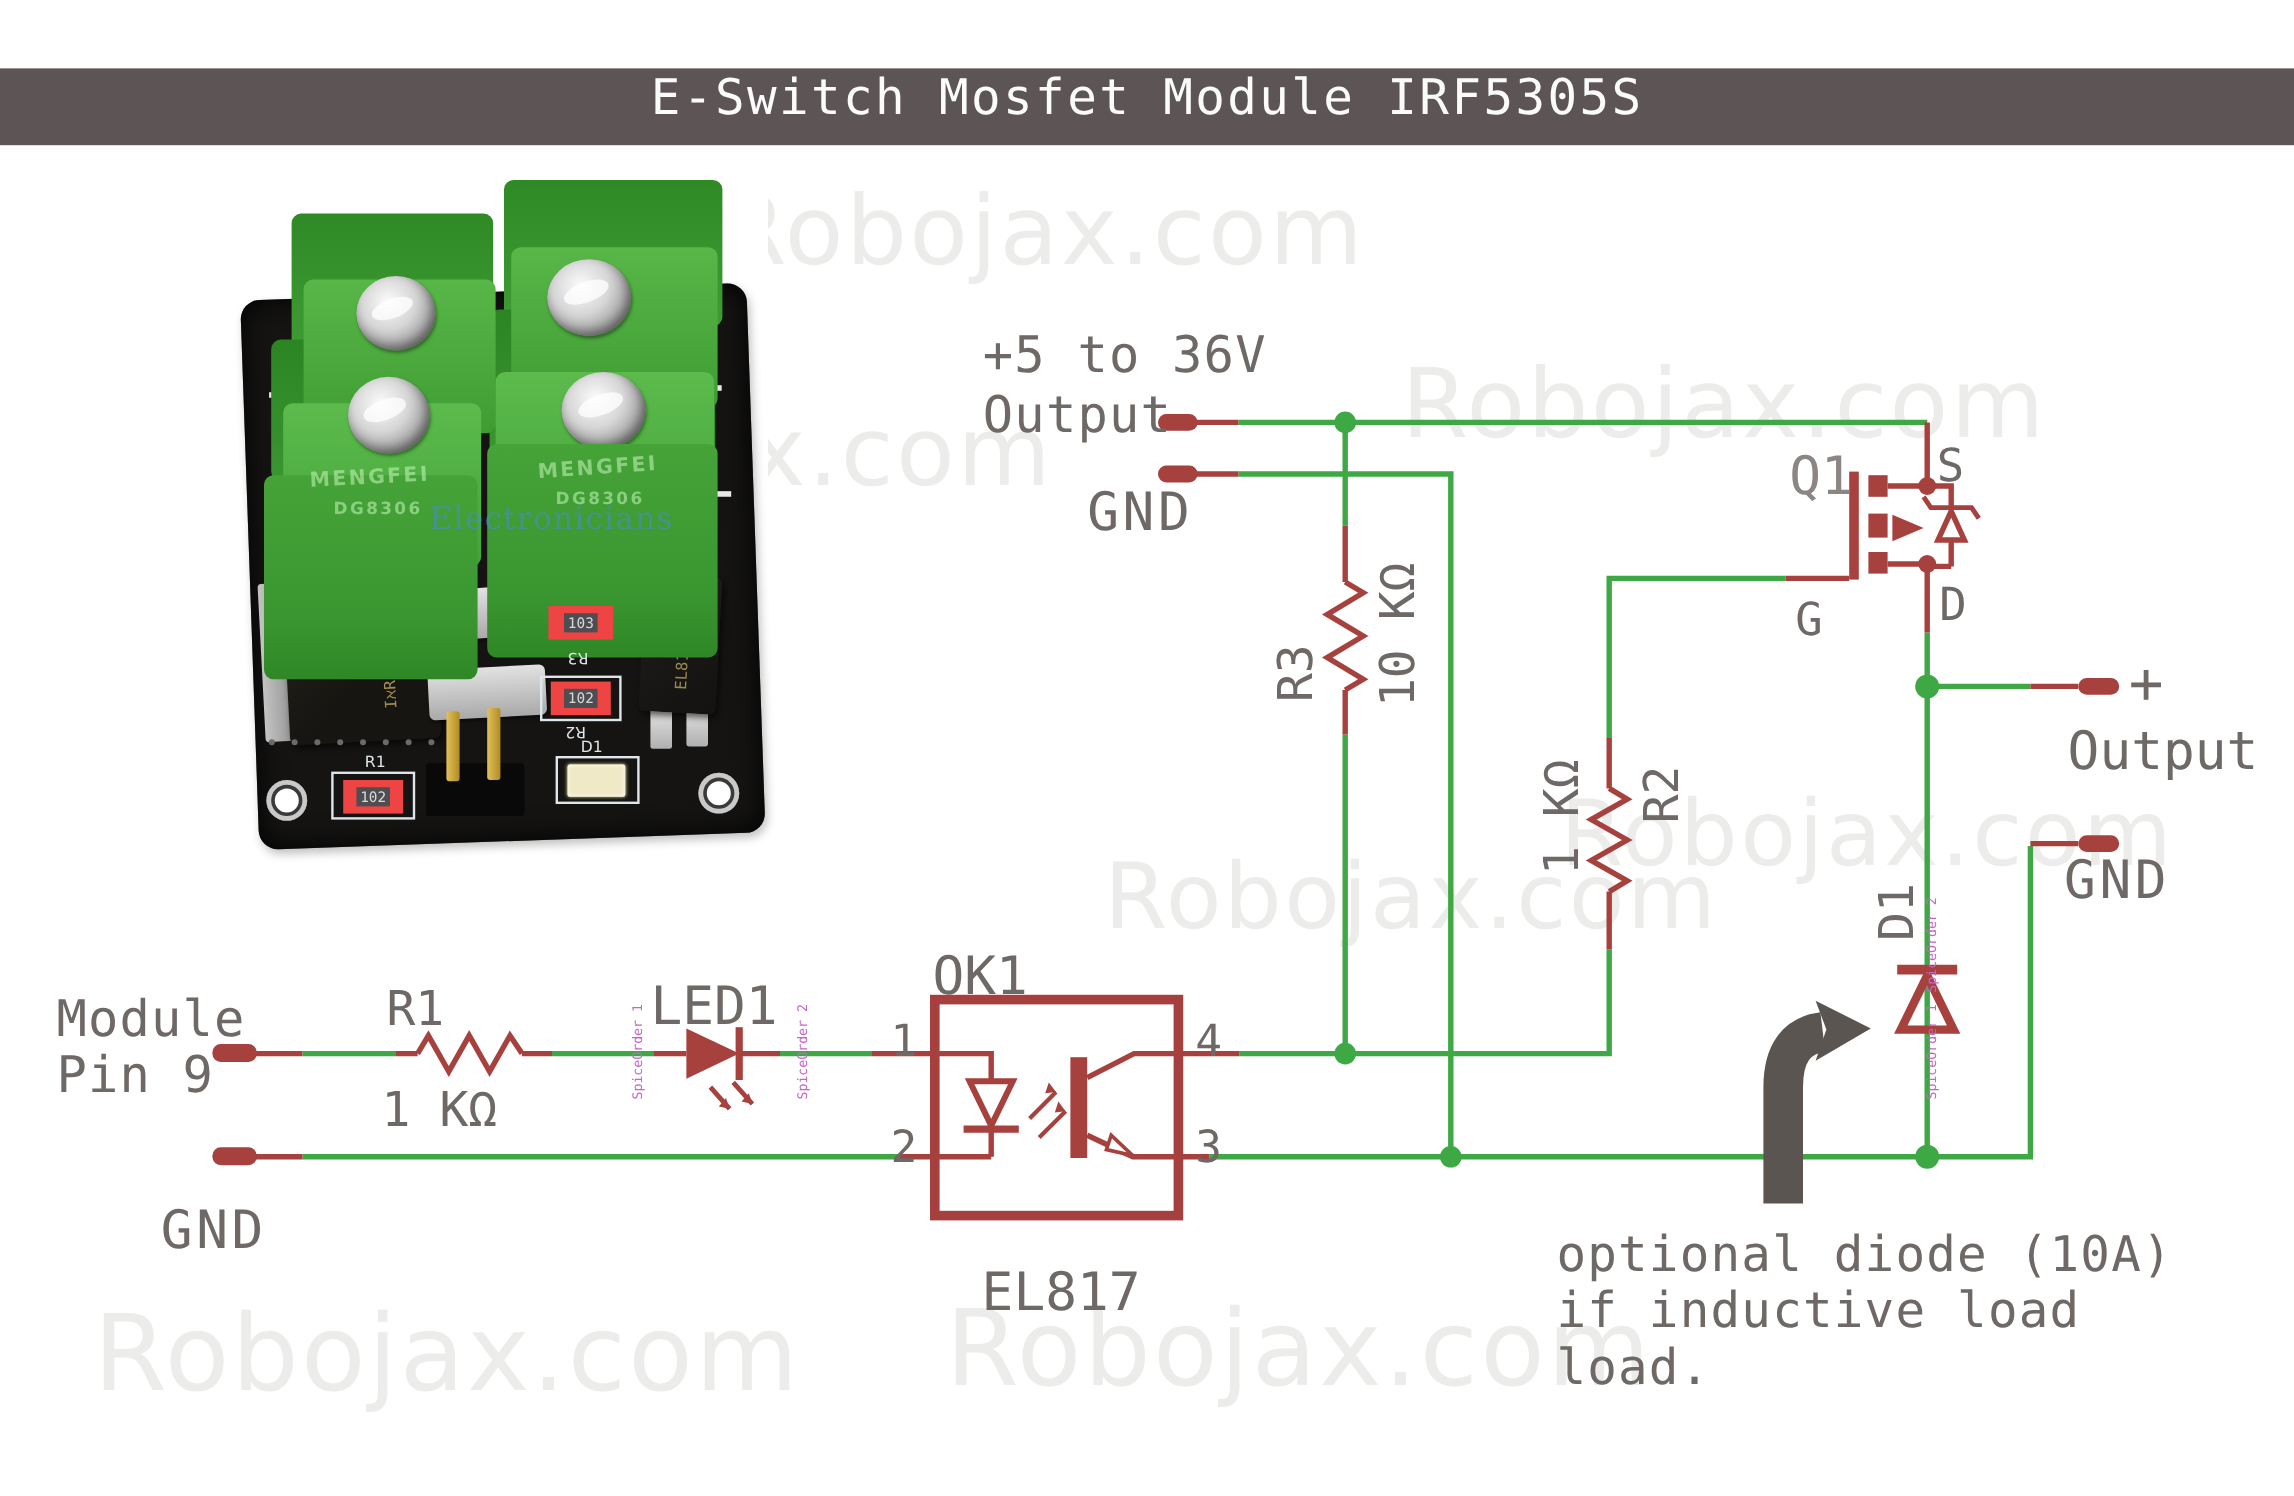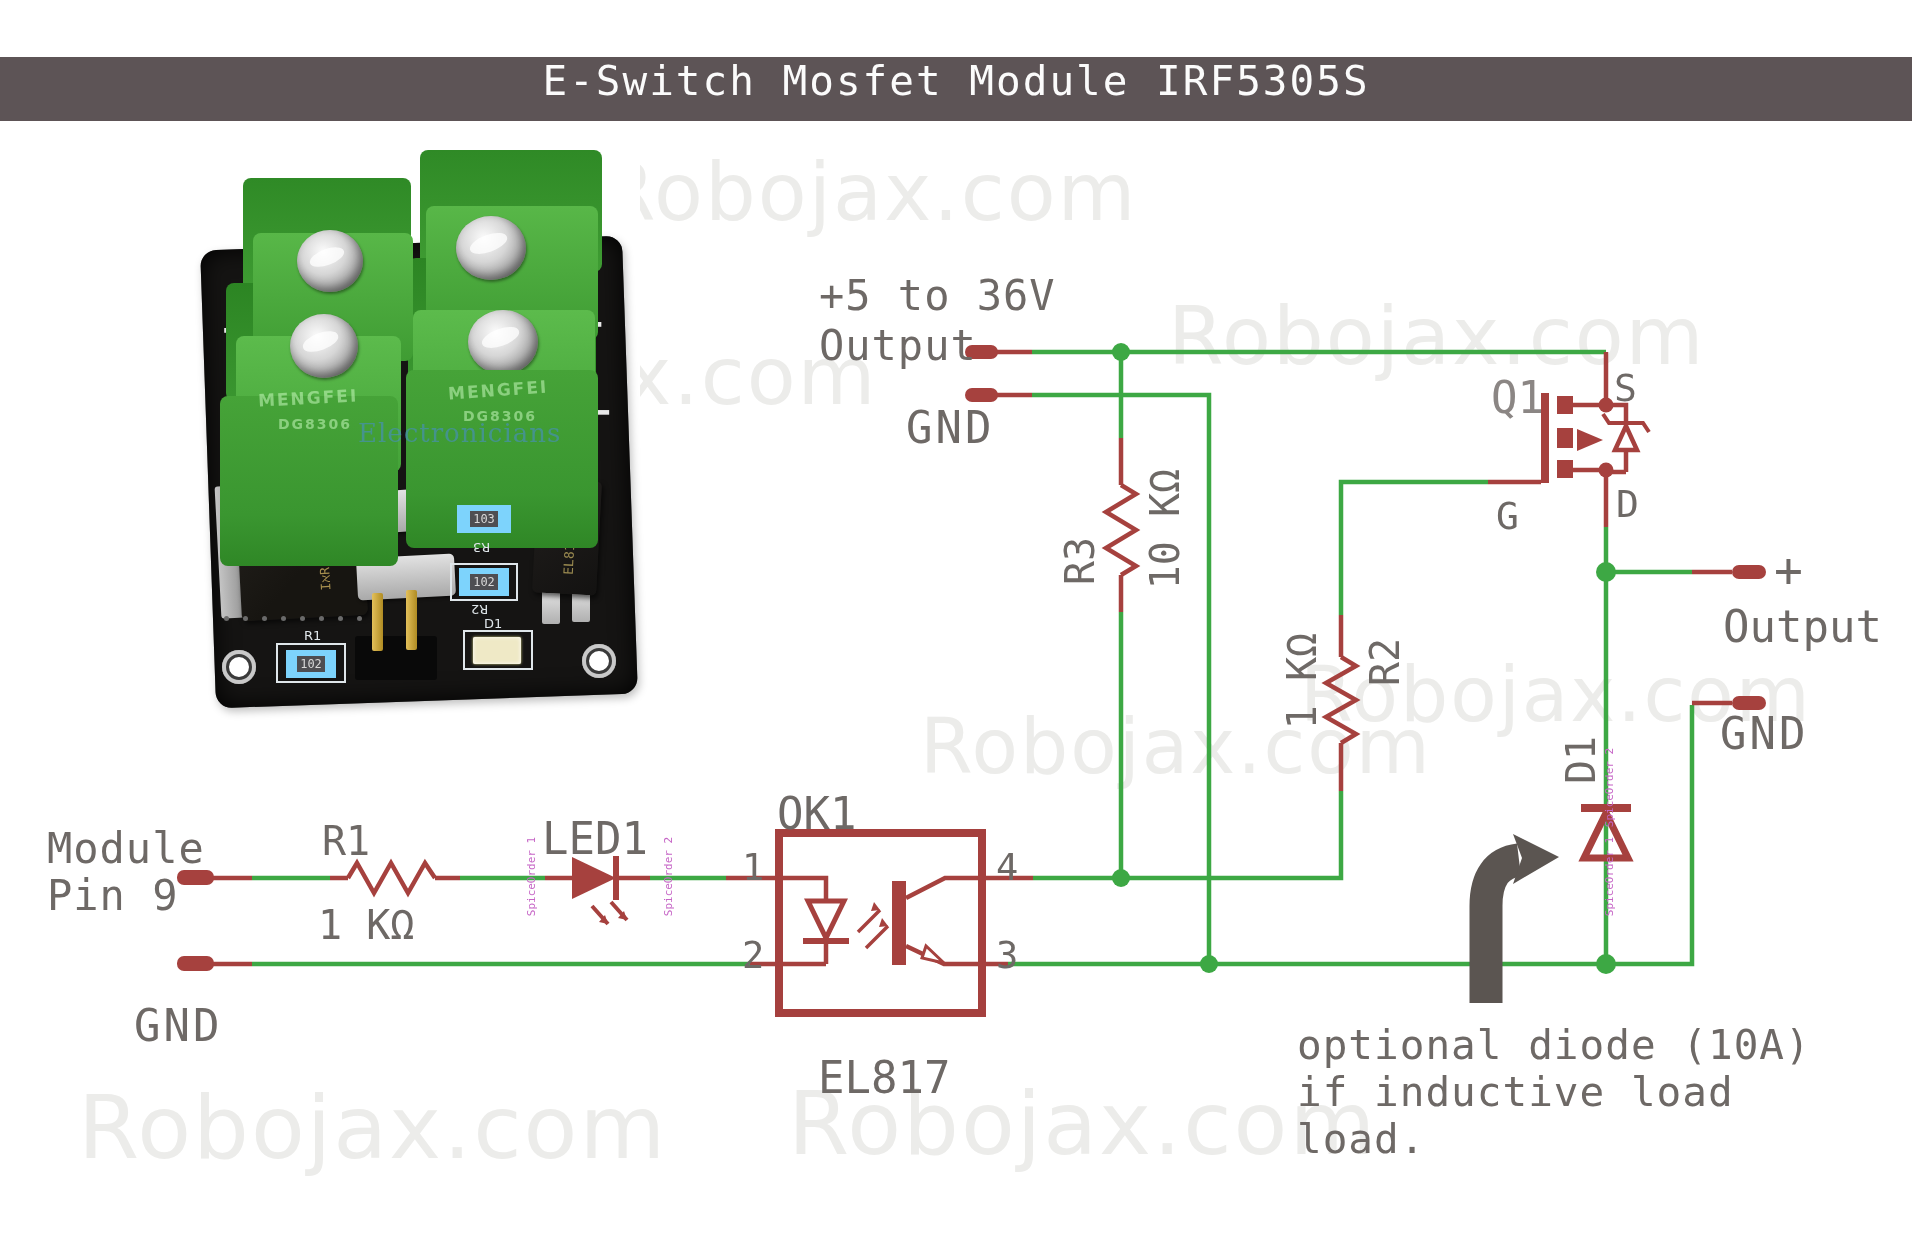--- a/index.html
+++ b/index.html
@@ -46,21 +46,21 @@
     box-shadow:2px 3px 5px rgba(0,0,0,.6);}
   .mosfet .mtxt{position:absolute;left:-16px;top:58px;transform:rotate(-90deg);color:#b9a15c;
     font-size:15px;white-space:nowrap;letter-spacing:1px;}
   .mosfet .mtxt2{position:absolute;left:30px;top:62px;transform:rotate(-90deg);color:#a68f4e;
     font-size:13px;white-space:nowrap;}
   .mtab{position:absolute;left:60px;top:348px;width:26px;height:132px;z-index:5;
     background:linear-gradient(90deg,#c4c4c4,#8f8f8f);border-radius:3px;transform:rotate(-3deg);}
   .strap{position:absolute;z-index:6;background:linear-gradient(180deg,#e2e2e2,#a9a9a9);
     border-radius:5px;box-shadow:1px 2px 3px rgba(0,0,0,.5);}
   .smdbox{position:absolute;border:2px solid #dfe6ea;z-index:6;}
-  .smd{position:absolute;background:#7dd3fc;z-index:7;display:flex;align-items:center;justify-content:center;}
+  .smd{position:absolute;background:#ef4444;z-index:7;display:flex;align-items:center;justify-content:center;}
   .smd .band{background:#4e4e52;color:#d8d8d8;font-size:12px;padding:1px 3px;}
   .smdlbl{position:absolute;color:#dfe6ea;font-size:13px;z-index:7;font-family:"DejaVu Sans",sans-serif;}
   .ledchip{position:absolute;background:#efe9c6;z-index:7;border-radius:2px;
     box-shadow:inset 0 0 4px #fff, 0 0 3px rgba(255,255,160,.8);}
   .opto{position:absolute;left:377px;top:342px;width:64px;height:114px;z-index:6;
     background:linear-gradient(145deg,#221f1d,#131211);border-radius:5px;transform:rotate(3deg);
     box-shadow:2px 3px 5px rgba(0,0,0,.6);}
   .opto .otxt{position:absolute;left:-4px;top:48px;transform:rotate(-90deg);color:#9a8a50;font-size:13px;white-space:nowrap;}
   .leg{position:absolute;background:linear-gradient(180deg,#e8e8e8,#b0b0b0);z-index:5;border-radius:2px;}
   .pinhdr{position:absolute;left:197px;top:498px;width:82px;height:44px;background:#090909;z-index:6;border-radius:3px;}

